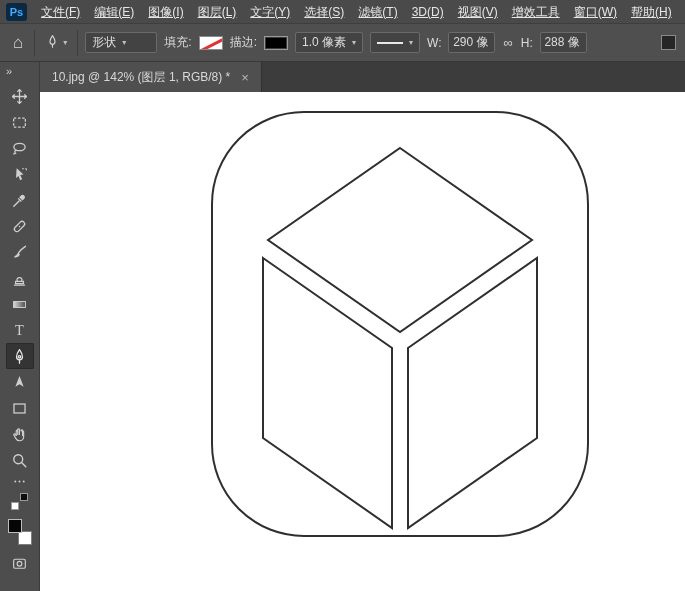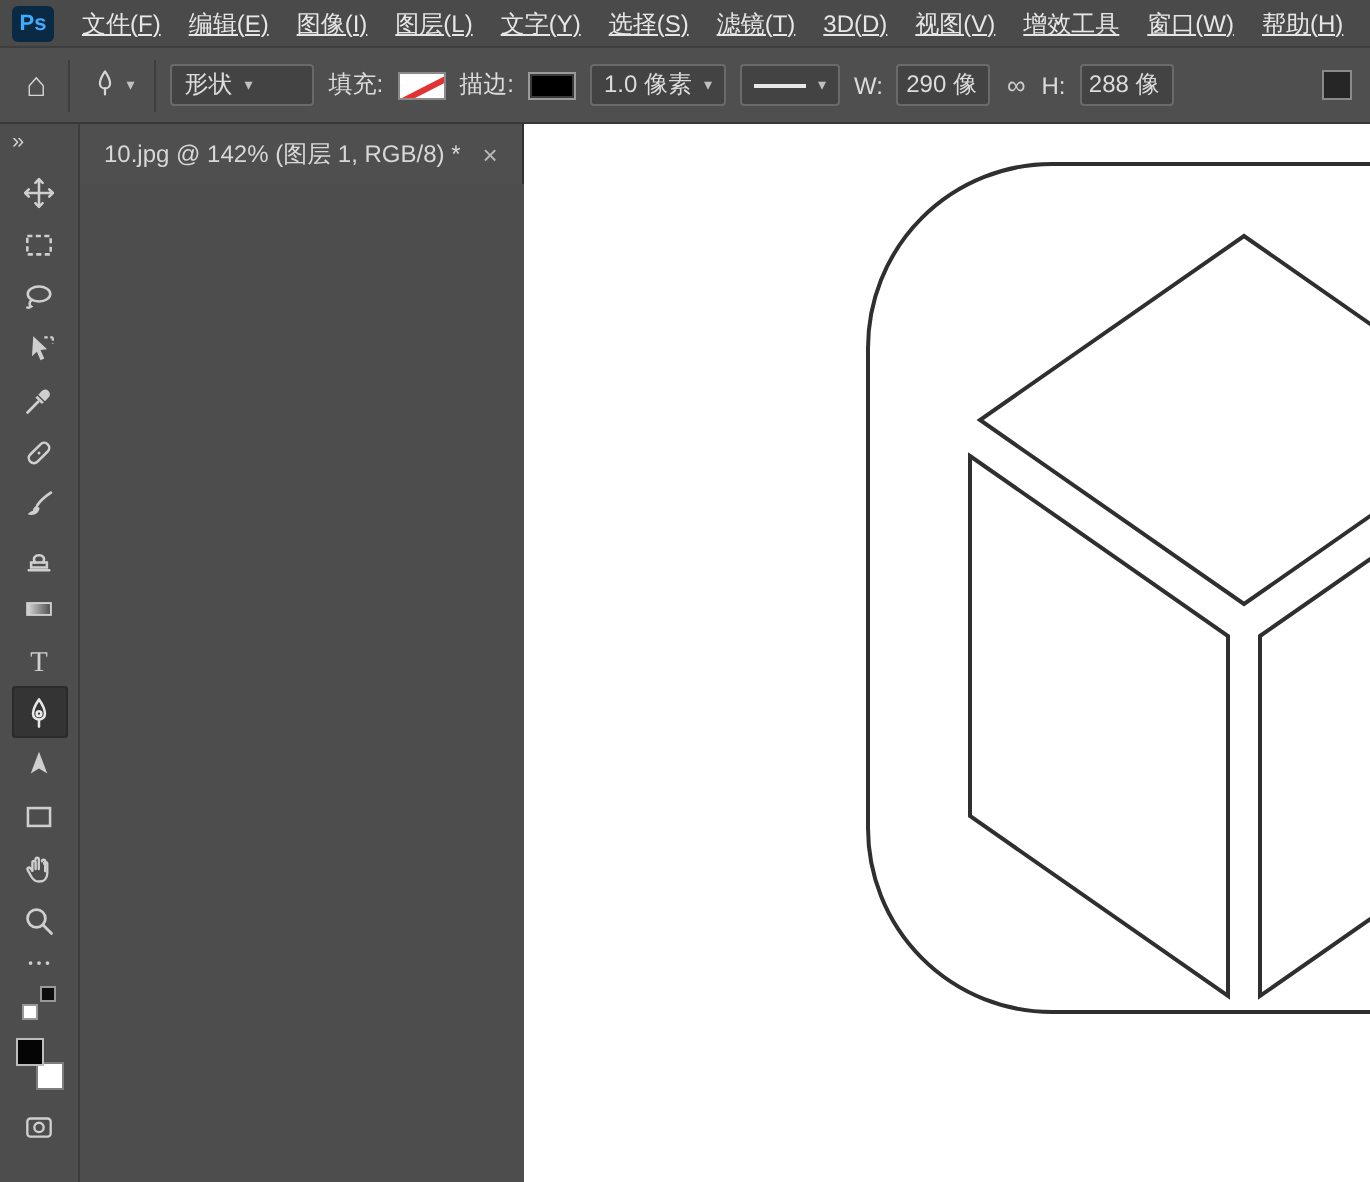--- a/index.html
+++ b/index.html
@@ -79,21 +79,21 @@
 
   .mini-colors { width: 20px; height: 18px; position: relative; margin-top: 4px; }
   .mini-colors .mini-bg { position:absolute; left:1px; bottom:1px; width:8px; height:8px; background:#fff; border:1px solid #999; }
   .mini-colors .mini-fg { position:absolute; right:2px; top:0; width:8px; height:8px; background:#0d0d0d; border:1px solid #999; }
   .color-widget { position: relative; width: 24px; height: 26px; margin-top: 8px; }
   .color-bg { position:absolute; right:0; bottom:0; width:14px; height:14px; background:#ffffff; border:1px solid #7d7d7d; }
   .color-fg { position:absolute; left:0; top:0; width:14px; height:14px; background:#050505; border:1px solid #bdbdbd; }
   .quickmask { margin-top: 10px; }
 
   
-  .maincol { flex: 1; display: flex; flex-direction: row; min-width: 0; }
+  .maincol { flex: 1; display: flex; flex-direction: column; min-width: 0; }
   .tabbar { height: 30px; background: #3c3c3c; display: flex; align-items: stretch; flex: 0 0 auto; }
   .tab {
     background: #4f4f4f; display: flex; align-items: center; gap: 11px;
     padding: 0 12px; font-size: 12px; color: #d8d8d8; border-right: 1px solid #303030;
     white-space: nowrap;
   }
   .tab-close { color: #b8b8b8; font-size: 13px; line-height: 1; }
   .canvas { flex: 1; background: #ffffff; position: relative; overflow: hidden; }
   .canvas svg { position: absolute; left: 0; top: 0; }
 </style>

